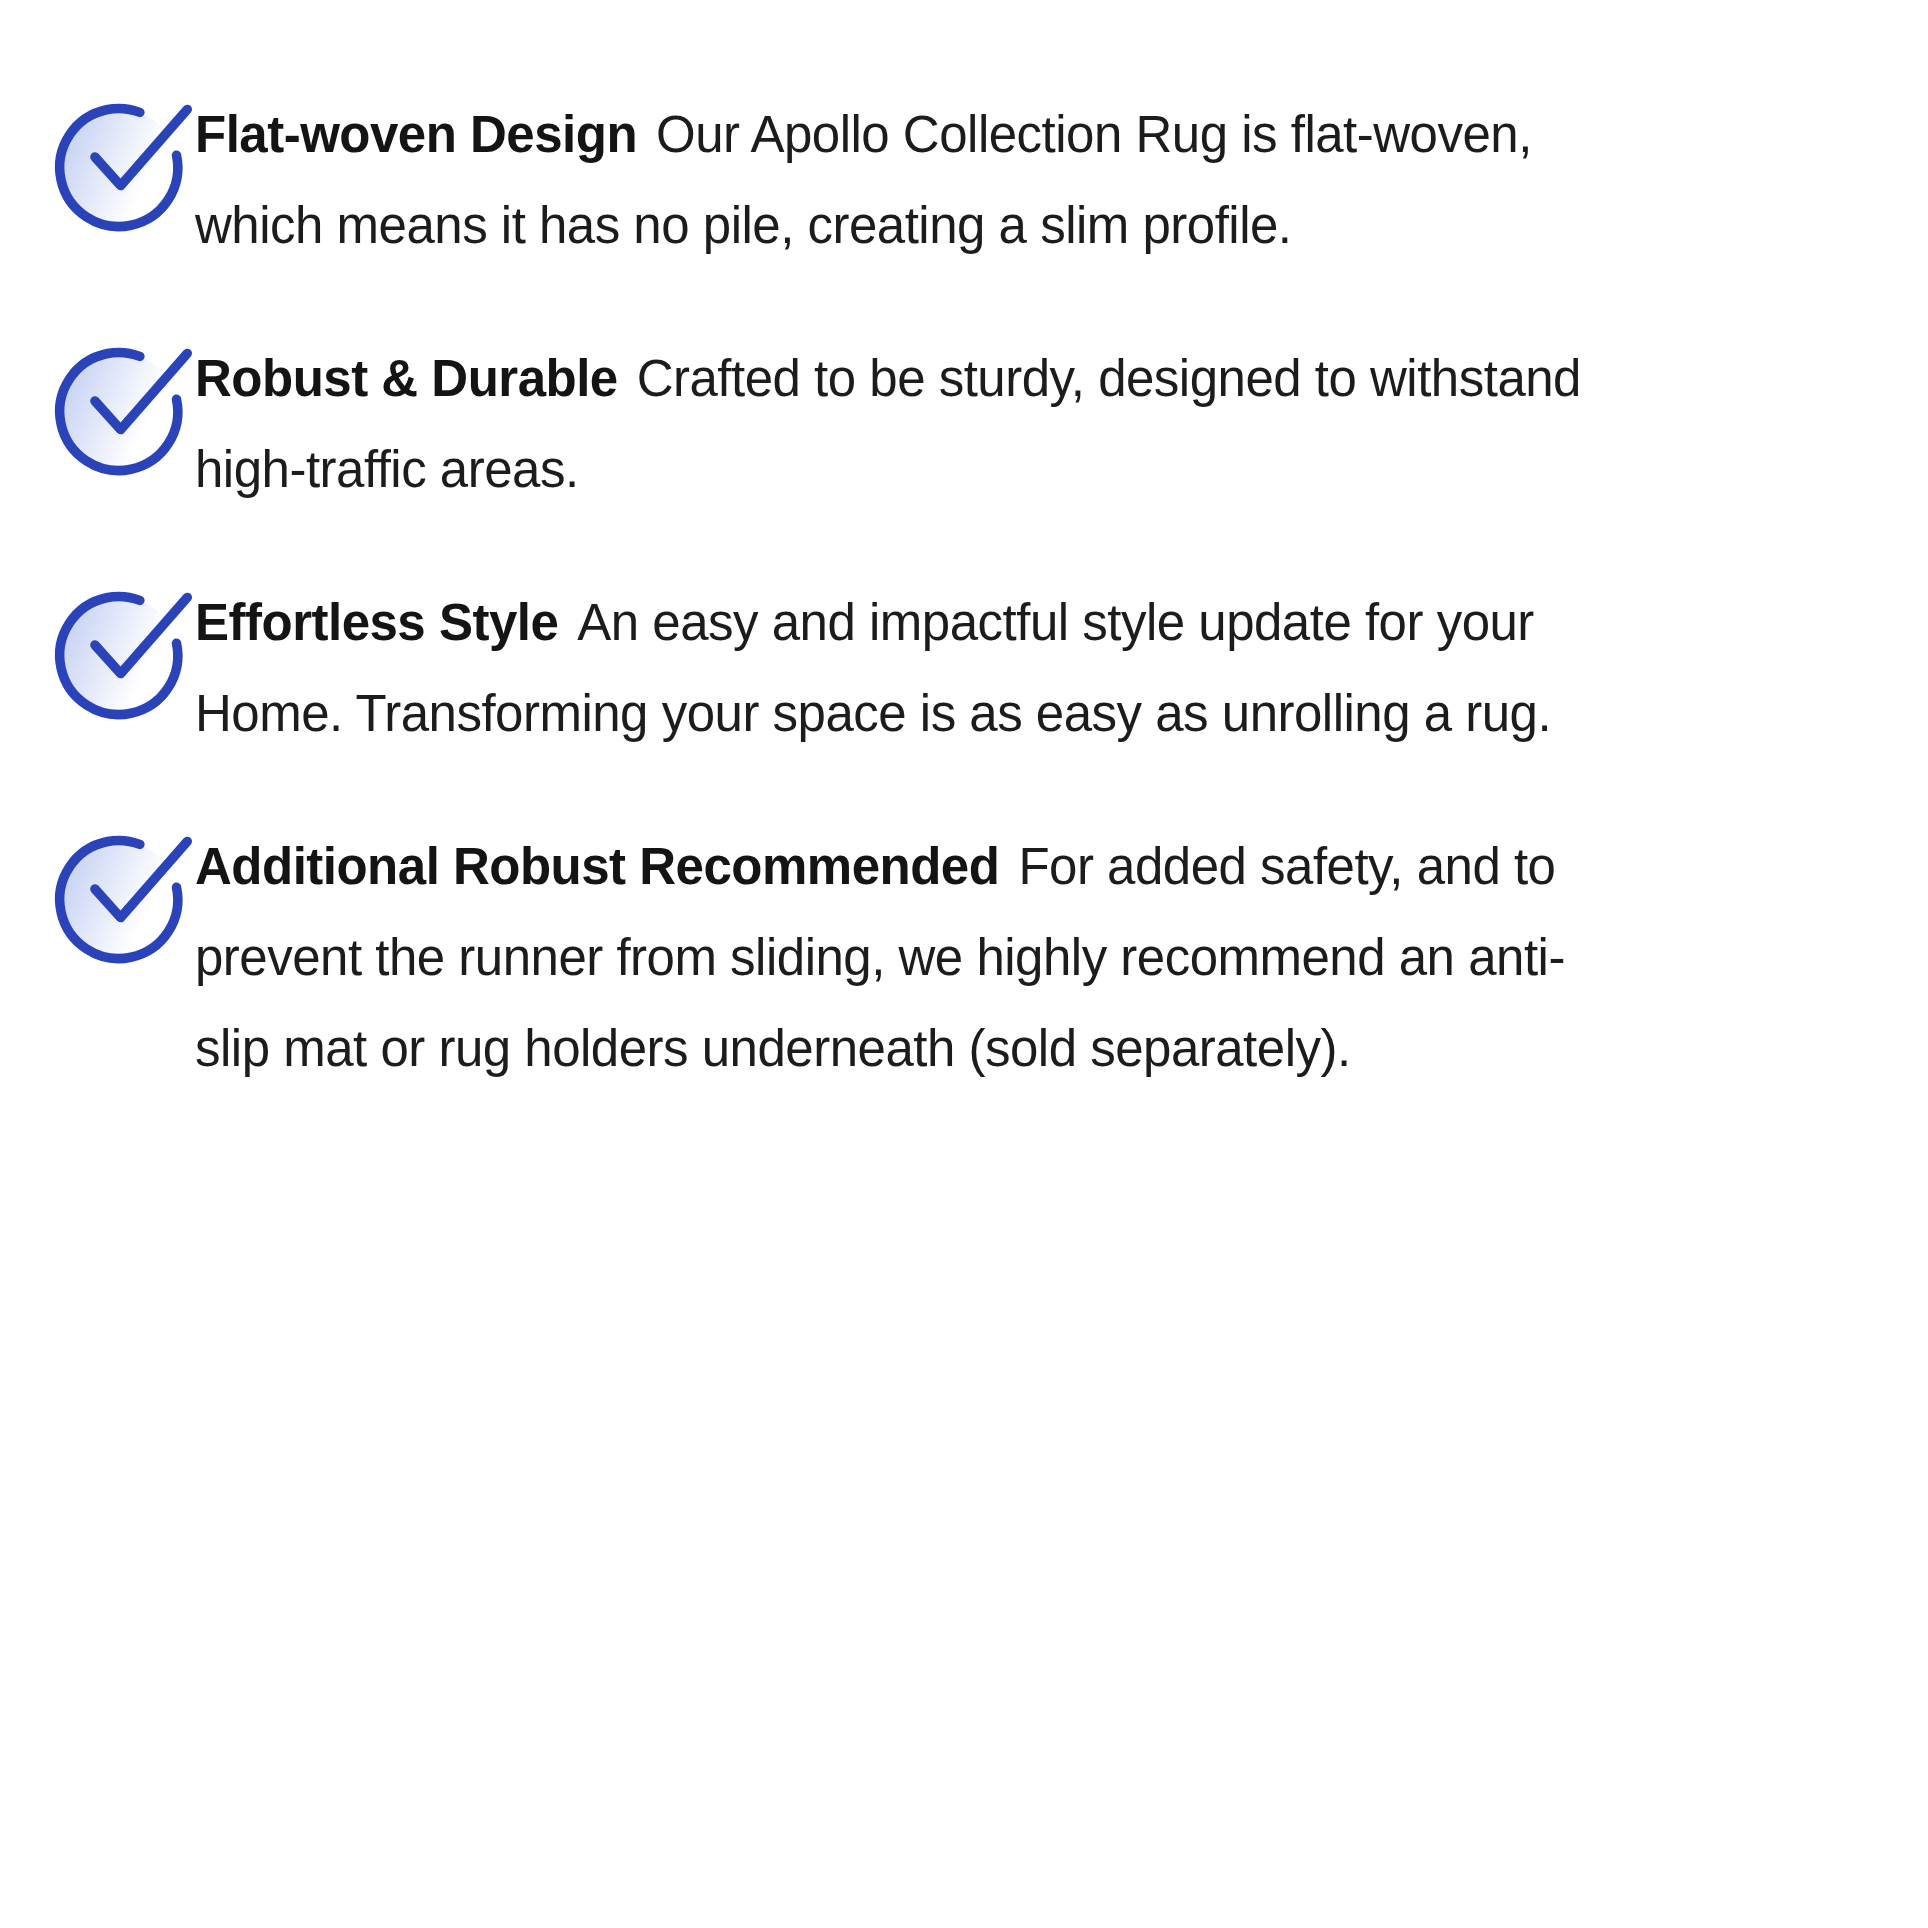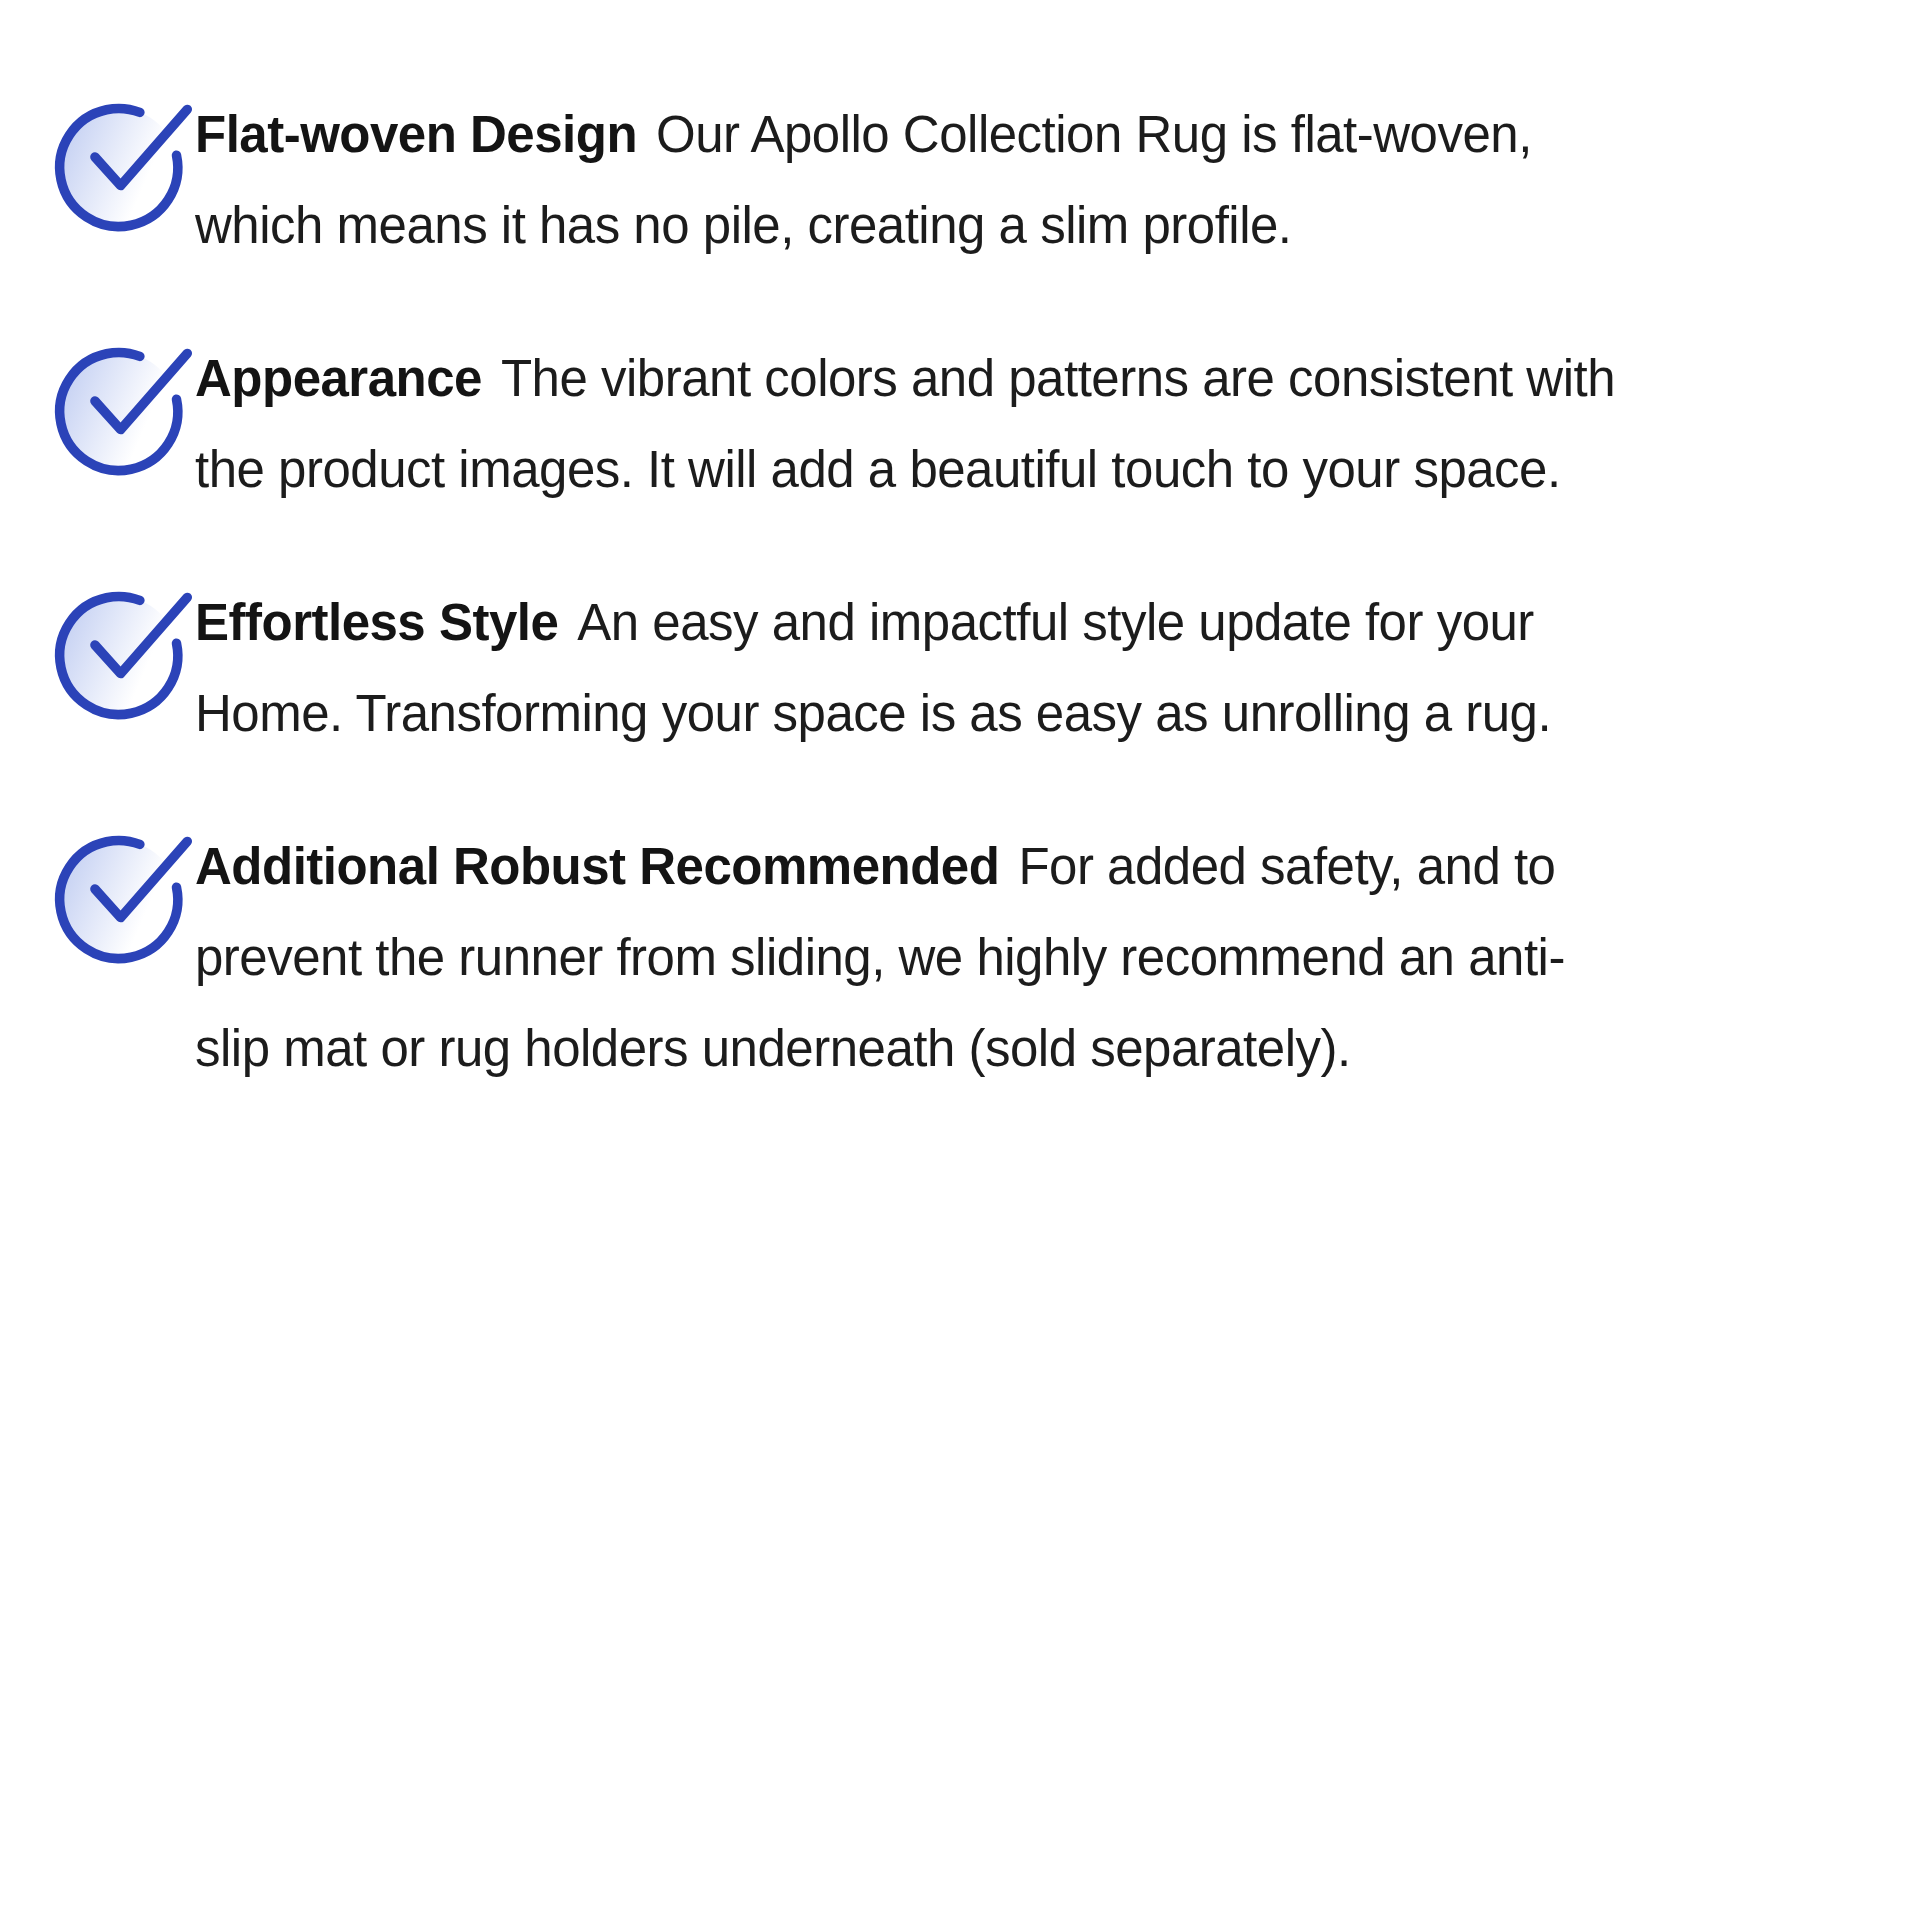--- a/index.html
+++ b/index.html
@@ -67,32 +67,32 @@
     <div class="icon-col">
       <svg class="check-icon" viewBox="0 0 150 146">
         <circle cx="70" cy="73" r="62" fill="url(#cg)" stroke="#2b43b8" stroke-width="10" pathLength="360" stroke-dasharray="303 57" stroke-linecap="round" transform="rotate(-12 70 73)"></circle>
         <polyline points="45,62 72,92 142,12" fill="none" stroke="#2b43b8" stroke-width="10" stroke-linecap="round" stroke-linejoin="round"></polyline>
       </svg>
     </div>
     <p class="feature-text"><span class="feature-title">Flat-woven Design</span><span>Our Apollo Collection Rug is flat-woven,
 which means it has no pile, creating a slim profile.</span></p>
   </div>
 
-
-
   <div class="feature-item">
     <div class="icon-col">
       <svg class="check-icon" viewBox="0 0 150 146">
         <circle cx="70" cy="73" r="62" fill="url(#cg)" stroke="#2b43b8" stroke-width="10" pathLength="360" stroke-dasharray="303 57" stroke-linecap="round" transform="rotate(-12 70 73)"></circle>
         <polyline points="45,62 72,92 142,12" fill="none" stroke="#2b43b8" stroke-width="10" stroke-linecap="round" stroke-linejoin="round"></polyline>
       </svg>
     </div>
-    <p class="feature-text"><span class="feature-title">Appearance</span><span>The vibrant colors and patterns are consistent with
-the product images. It will add a beautiful touch to your space.</span></p>
+    <p class="feature-text"><span class="feature-title">Robust &amp; Durable</span><span>Crafted to be sturdy, designed to withstand
+high-traffic areas.</span></p>
   </div>
+
+
 
 
   <div class="feature-item">
     <div class="icon-col">
       <svg class="check-icon" viewBox="0 0 150 146">
         <circle cx="70" cy="73" r="62" fill="url(#cg)" stroke="#2b43b8" stroke-width="10" pathLength="360" stroke-dasharray="303 57" stroke-linecap="round" transform="rotate(-12 70 73)"></circle>
         <polyline points="45,62 72,92 142,12" fill="none" stroke="#2b43b8" stroke-width="10" stroke-linecap="round" stroke-linejoin="round"></polyline>
       </svg>
     </div>
     <p class="feature-text"><span class="feature-title">Effortless Style</span><span>An easy and impactful style update for your

